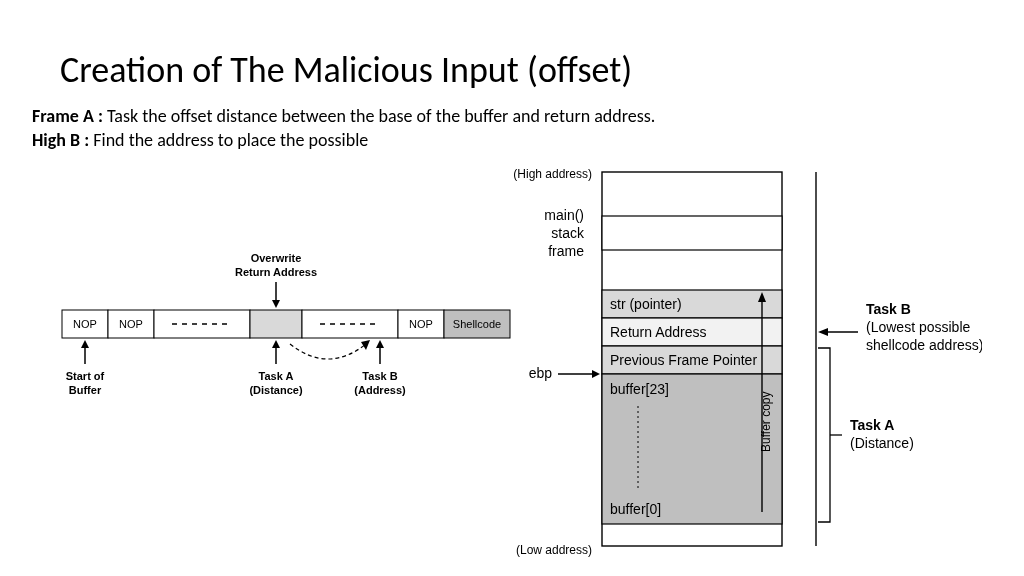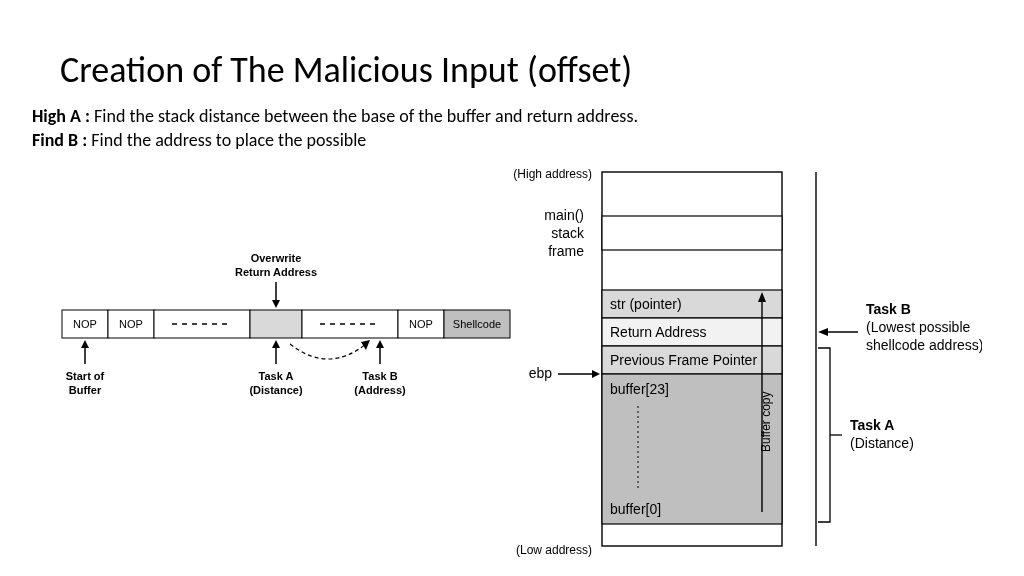--- a/index.html
+++ b/index.html
@@ -49,24 +49,24 @@
   .small-label { font-size: 11px; }
   .med-label { font-size: 12px; }
 </style>
 </head>
 <body>
 
 <div class="title">Creation of The Malicious Input (offset)</div>
 
 <div class="tasks">
   <div>
-    <b>High A :</b><span> Find the stack distance between the base of the buffer and return address.</span>
+    <b>Frame A :</b><span> Task the offset distance between the base of the buffer and return address.</span>
   </div>
   <div>
-    <b>Find B :</b><span> Find the address to place the possible</span>
+    <b>High B :</b><span> Find the address to place the possible</span>
   </div>
 </div>
 
 <div class="left-diagram">
 <svg width="490" height="200" viewBox="0 0 490 200">
 
   <text x="244" y="22" text-anchor="middle" class="small-label" font-weight="700">Overwrite</text>
   <text x="244" y="36" text-anchor="middle" class="small-label" font-weight="700">Return Address</text>
   <line x1="244" y1="42" x2="244" y2="62" stroke="#000" stroke-width="1.5"></line>
   <polygon points="244,68 240,60 248,60" fill="#000"></polygon>

